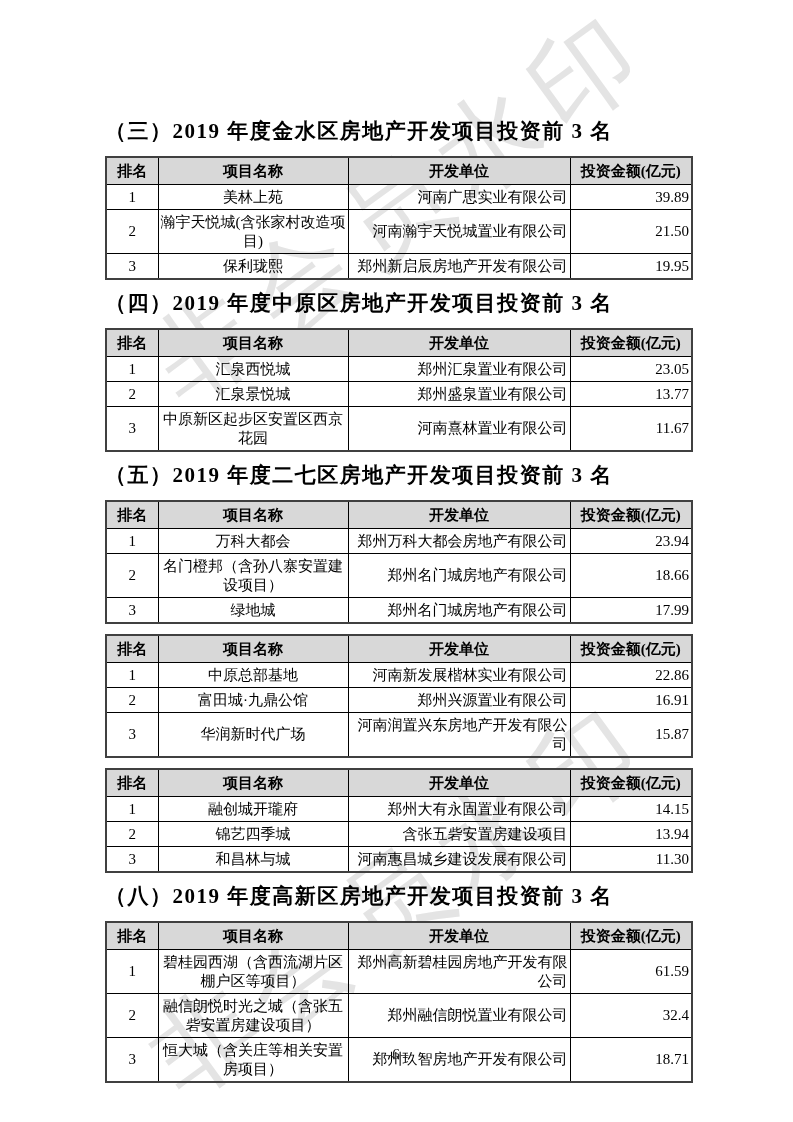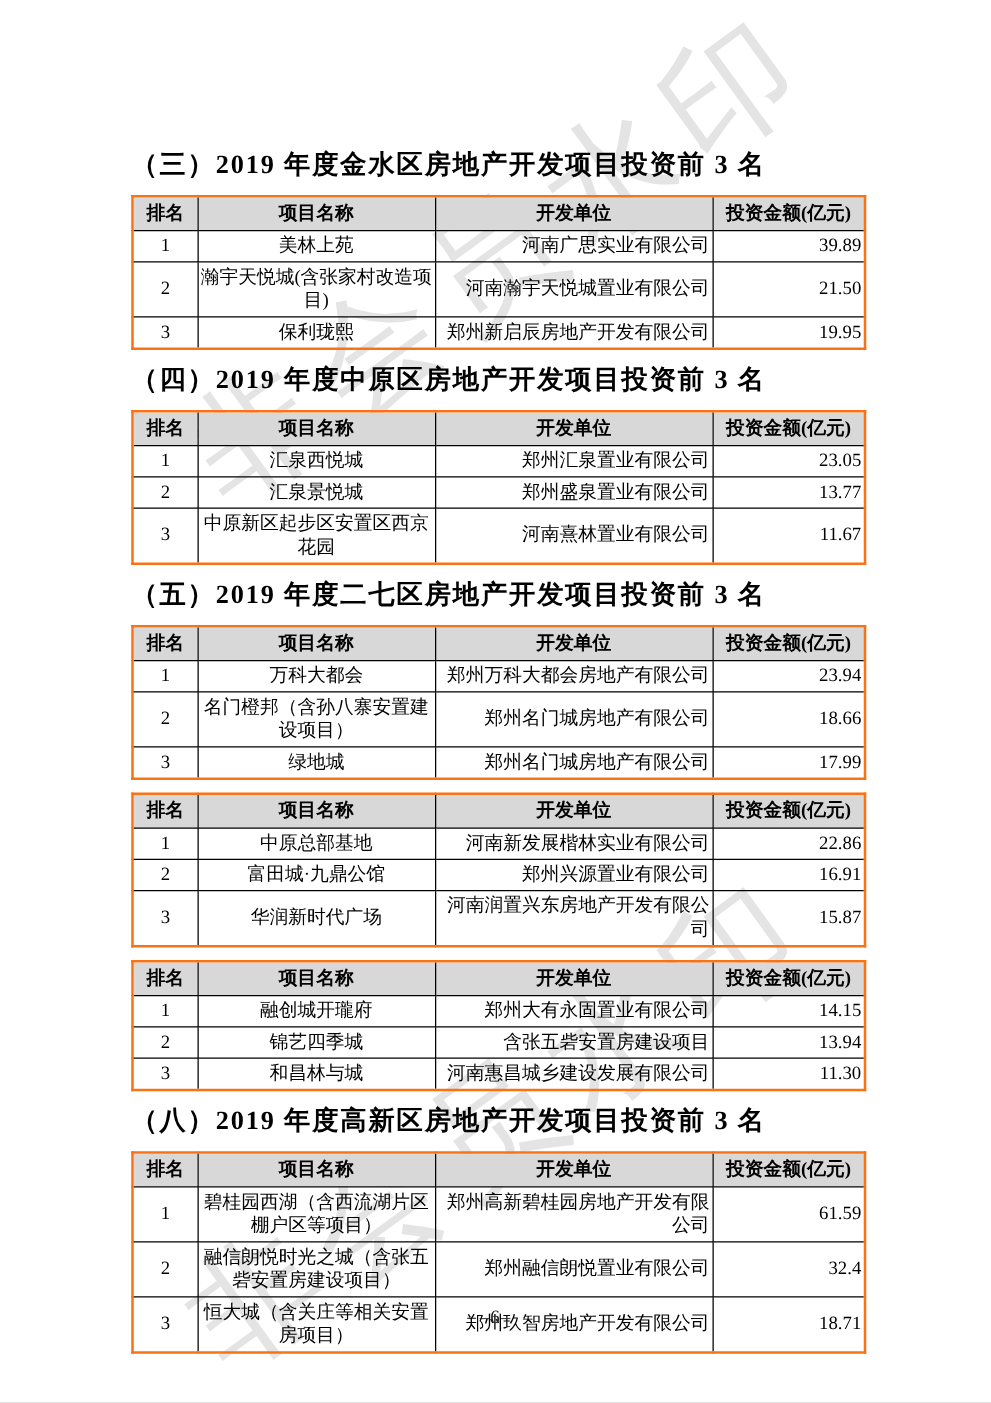--- a/index.html
+++ b/index.html
@@ -43,21 +43,21 @@
     font-size:21px;
     line-height:27px;
     font-weight:bold;
     letter-spacing:1.5px;
     color:#000;
   }
   table.rank-table {
     border-collapse:collapse;
     table-layout:fixed;
     width:586px;
-    border:2px solid #f97316;
+    border:2px solid #404040;
     background:transparent;
   }
   .col-rank       { width:52px;  }
   .col-project    { width:190px; }
   .col-developer  { width:222px; }
   .col-investment { width:122px; }
   th, td {
     border:1px solid #000;
     font-size:15px;
     line-height:19px;

